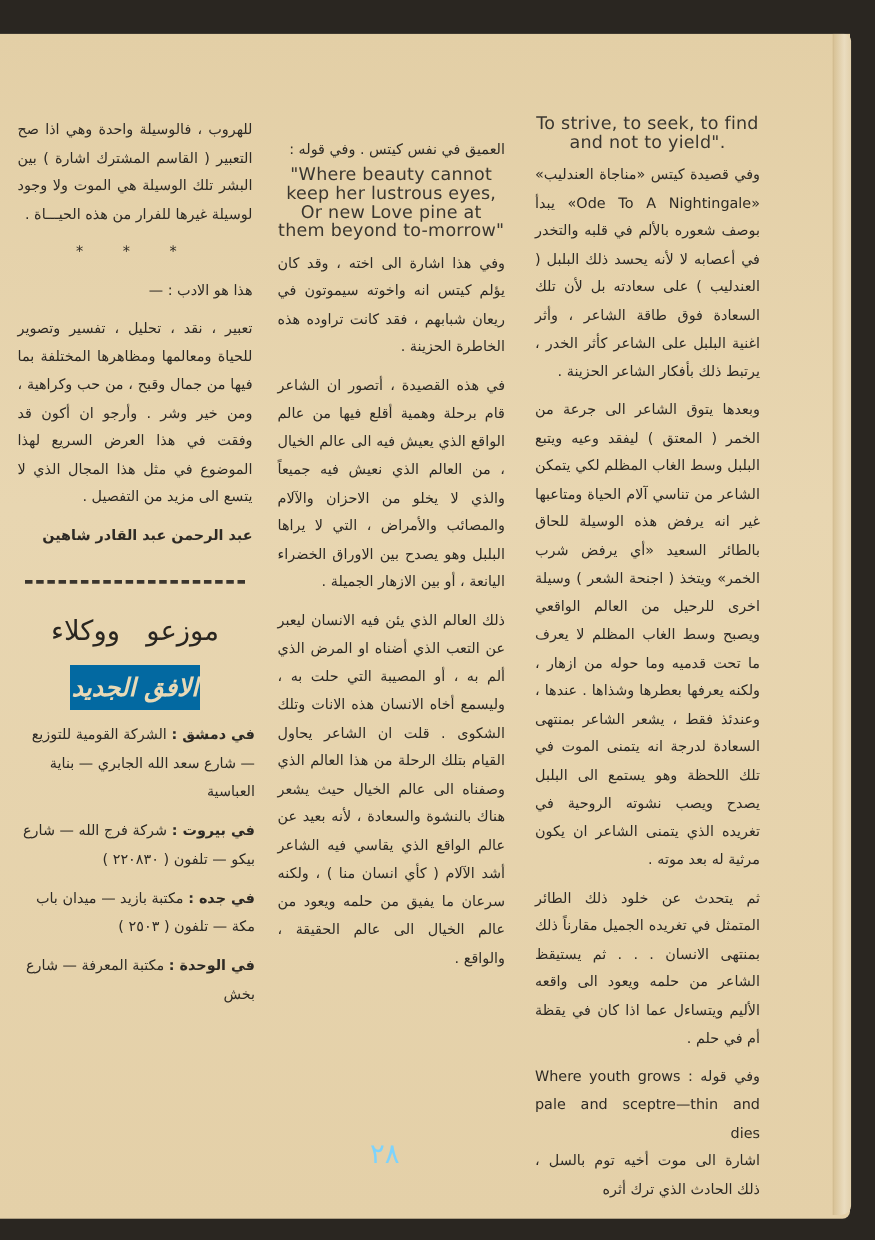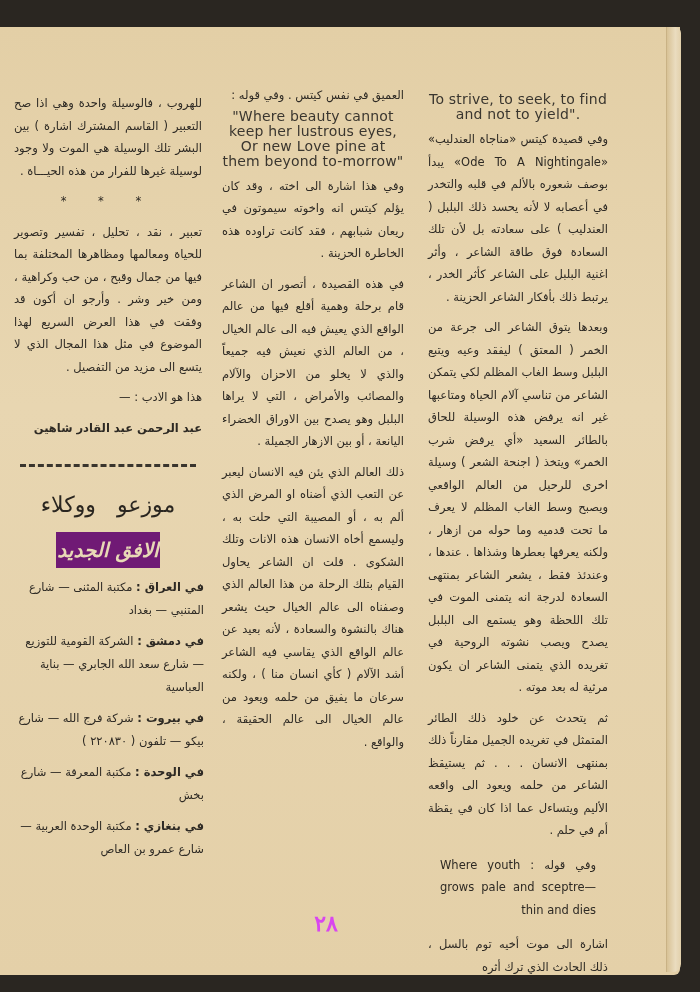--- a/index.html
+++ b/index.html
@@ -20,112 +20,108 @@
     background: linear-gradient(90deg, #d8c296 0%, #eadcbf 60%, #e2d0ab 100%);
     border-left: 1px solid #c9b285;
     border-top-right-radius: 6px; border-bottom-right-radius: 8px;
   }
   .col {
     position: absolute; direction: rtl; text-align: justify;
     color: #2e2a24; font-size: 11.5px; line-height: 22.5px;
   }
   .col p { margin: 0 0 8px 0; }
   .col-right { left: 428px; top: 92px; width: 180px; }
-  .col-middle { left: 222px; top: 84px; width: 182px; }
+  .col-middle { left: 222px; top: 108px; width: 182px; }
   .col-left { left: 14px; top: 92px; width: 188px; }
   .en {
     direction: ltr; text-align: center; font-family: "DejaVu Sans", sans-serif;
     font-size: 14px; line-height: 15px; color: #3a362f; letter-spacing: 0.2px;
     margin-bottom: 6px !important;
   }
   .en-inline { direction: ltr; unicode-bidi: embed; font-family: "DejaVu Sans", sans-serif; }
   .stars { text-align: center; letter-spacing: 14px; margin: 2px 0 8px 0 !important; }
   .signature { font-weight: bold; margin-top: 6px !important; }
   .divider {
     position: absolute; left: 20px; top: 464px; width: 176px; height: 0;
     border-top: 3px dashed #3a352d;
   }
   .dist-title {
     position: absolute; left: 14px; top: 492px; width: 188px; text-align: center;
     direction: rtl; font-family: "DejaVu Serif", serif; font-size: 22px; color: #2a2620;
     word-spacing: 14px;
   }
   .logo-box {
     position: absolute; left: 56px; top: 532px; width: 104px; height: 36px;
-    background: #701a75; color: #e8d9b6; text-align: center; direction: rtl;
+    background: #0369a1; color: #e8d9b6; text-align: center; direction: rtl;
     font-family: "DejaVu Serif", serif; font-weight: bold; font-size: 20px; line-height: 36px;
     font-style: italic;
   }
   .dist-list {
     position: absolute; left: 14px; top: 576px; width: 190px; direction: rtl; text-align: right;
     color: #2e2a24; font-size: 11.5px; line-height: 23px;
   }
   .dist-item { margin-bottom: 8px; }
   .dist-city { font-weight: bold; }
   .page-number {
-    position: absolute; left: 296px; top: 910px; width: 60px; text-align: center;
-    font-family: "DejaVu Serif", serif; font-size: 22px; font-weight: bold; color: #d946ef;
+    position: absolute; left: 296px; top: 910px; width: 60px; text-align: left;
+    font-family: "DejaVu Serif", serif; font-size: 22px; font-weight: normal; color: #7dd3fc;
   }
 </style>
 </head>
 <body>
 
 <div class="page"></div>
 <div class="page-edge"></div>
 
 <div class="col col-right">
   <p class="en">To strive, to seek, to find and not to yield".</p>
   <p>وفي قصيدة كيتس «مناجاة العندليب» «Ode To A Nightingale» يبدأ بوصف شعوره بالألم في قلبه والتخدر في أعصابه لا لأنه يحسد ذلك البلبل ( العندليب ) على سعادته بل لأن تلك السعادة فوق طاقة الشاعر ، وأثر اغنية البلبل على الشاعر كأثر الخدر ، يرتبط ذلك بأفكار الشاعر الحزينة .</p>
   <p>وبعدها يتوق الشاعر الى جرعة من الخمر ( المعتق ) ليفقد وعيه ويتبع البلبل وسط الغاب المظلم لكي يتمكن الشاعر من تناسي آلام الحياة ومتاعبها غير انه يرفض هذه الوسيلة للحاق بالطائر السعيد «أي يرفض شرب الخمر» ويتخذ ( اجنحة الشعر ) وسيلة اخرى للرحيل من العالم الواقعي ويصبح وسط الغاب المظلم لا يعرف ما تحت قدميه وما حوله من ازهار ، ولكنه يعرفها بعطرها وشذاها . عندها ، وعندئذ فقط ، يشعر الشاعر بمنتهى السعادة لدرجة انه يتمنى الموت في تلك اللحظة وهو يستمع الى البلبل يصدح ويصب نشوته الروحية في تغريده الذي يتمنى الشاعر ان يكون مرثية له بعد موته .</p>
   <p>ثم يتحدث عن خلود ذلك الطائر المتمثل في تغريده الجميل مقارناً ذلك بمنتهى الانسان . . . ثم يستيقظ الشاعر من حلمه ويعود الى واقعه الأليم ويتساءل عما اذا كان في يقظة أم في حلم .</p>
-  <p style="margin:12px">
+  <p style="margin:0">
     <span>وفي قوله :</span>
     <span class="en-inline">Where youth grows pale and sceptre—thin and dies</span>
   </p>
   <p>اشارة الى موت أخيه توم بالسل ، ذلك الحادث الذي ترك أثره</p>
 </div>
 
 <div class="col col-middle">
   <p style="margin-bottom:2px">العميق في نفس كيتس . وفي قوله :</p>
   <p class="en" style="margin-bottom:0 !important">"Where beauty cannot keep her lustrous eyes,</p>
   <p class="en">Or new Love pine at them beyond to-morrow"</p>
   <p>وفي هذا اشارة الى اخته ، وقد كان يؤلم كيتس انه واخوته سيموتون في ريعان شبابهم ، فقد كانت تراوده هذه الخاطرة الحزينة .</p>
   <p>في هذه القصيدة ، أتصور ان الشاعر قام برحلة وهمية أقلع فيها من عالم الواقع الذي يعيش فيه الى عالم الخيال ، من العالم الذي نعيش فيه جميعاً والذي لا يخلو من الاحزان والآلام والمصائب والأمراض ، التي لا يراها البلبل وهو يصدح بين الاوراق الخضراء اليانعة ، أو بين الازهار الجميلة .</p>
   <p>ذلك العالم الذي يئن فيه الانسان ليعبر عن التعب الذي أضناه او المرض الذي ألم به ، أو المصيبة التي حلت به ، وليسمع أخاه الانسان هذه الانات وتلك الشكوى . قلت ان الشاعر يحاول القيام بتلك الرحلة من هذا العالم الذي وصفناه الى عالم الخيال حيث يشعر هناك بالنشوة والسعادة ، لأنه بعيد عن عالم الواقع الذي يقاسي فيه الشاعر أشد الآلام ( كأي انسان منا ) ، ولكنه سرعان ما يفيق من حلمه ويعود من عالم الخيال الى عالم الحقيقة ، والواقع .</p>
 </div>
 
 <div class="col col-left">
   <p>للهروب ، فالوسيلة واحدة وهي اذا صح التعبير ( القاسم المشترك اشارة ) بين البشر تلك الوسيلة هي الموت ولا وجود لوسيلة غيرها للفرار من هذه الحيـــاة .</p>
   <p class="stars">* * *</p>
+  <p>هذا هو الادب : —</p>
   <p>تعبير ، نقد ، تحليل ، تفسير وتصوير للحياة ومعالمها ومظاهرها المختلفة بما فيها من جمال وقبح ، من حب وكراهية ، ومن خير وشر . وأرجو ان أكون قد وفقت في هذا العرض السريع لهذا الموضوع في مثل هذا المجال الذي لا يتسع الى مزيد من التفصيل .</p>
-  <p>هذا هو الادب : —</p>
   <p class="signature">عبد الرحمن عبد القادر شاهين</p>
 </div>
 
 <div class="divider"></div>
 
 <div class="dist-title">موزعو ووكلاء</div>
 <div class="logo-box">الافق الجديد</div>
 
 <div class="dist-list">
   <div class="dist-item">
-    <span class="dist-city">في العراق :</span>
-    <span>مكتبة المثنى — شارع المتنبي — بغداد</span>
-  </div>
-  <div class="dist-item">
     <span class="dist-city">في دمشق :</span>
     <span>الشركة القومية للتوزيع — شارع سعد الله الجابري — بناية العباسية</span>
   </div>
   <div class="dist-item">
     <span class="dist-city">في بيروت :</span>
     <span>شركة فرج الله — شارع بيكو — تلفون ( ٢٢٠٨٣٠ )</span>
   </div>
   <div class="dist-item">
+    <span class="dist-city">في جده :</span>
+    <span>مكتبة بازيد — ميدان باب مكة — تلفون ( ٢٥٠٣ )</span>
+  </div>
+  <div class="dist-item">
     <span class="dist-city">في الوحدة :</span>
     <span>مكتبة المعرفة — شارع بخش</span>
-  </div>
-  <div class="dist-item">
-    <span class="dist-city">في بنغازي :</span>
-    <span>مكتبة الوحدة العربية — شارع عمرو بن العاص</span>
   </div>
 </div>
 
 <div class="page-number">٢٨</div>
 
 </body></html>

